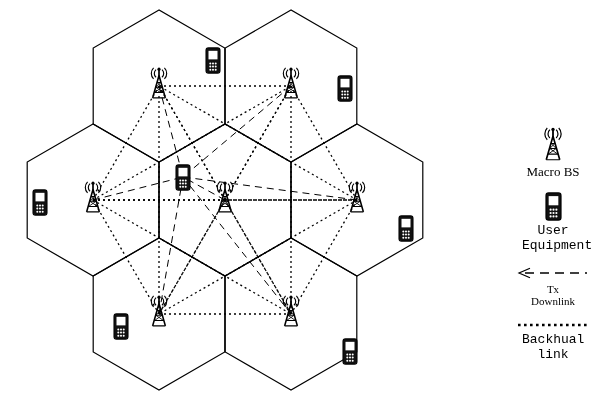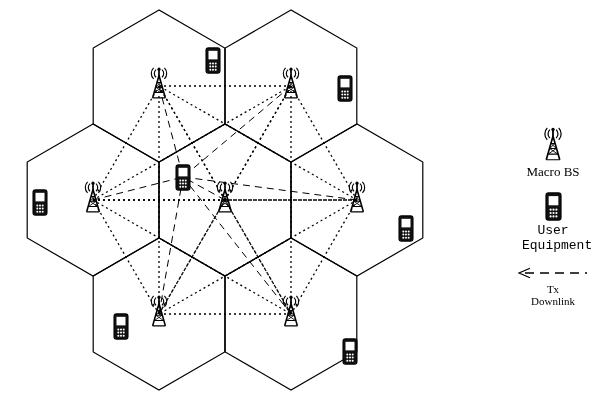--- a/index.html
+++ b/index.html
@@ -142,15 +142,21 @@
     </div>
 
     <div class="legend-item">
       <svg width="72" height="14" viewBox="0 0 72 14">
         <line x1="8" y1="7" x2="70" y2="7" stroke="#000" stroke-width="1.3" stroke-dasharray="9 6"></line>
         <path d="M13,2.2 L2,7 L13,11.8" fill="none" stroke="#000" stroke-width="1.2"></path>
       </svg>
       <div class="legend-label small">Tx Downlink</div>
     </div>
 
+    <div class="legend-item">
+      <svg width="74" height="10" viewBox="0 0 74 10">
+        <line x1="2" y1="5" x2="72" y2="5" stroke="#000" stroke-width="2.6" stroke-dasharray="2.6 3.4"></line>
+      </svg>
+      <div class="legend-label narrow">Backhual link</div>
+    </div>
 
   </div>
 </div>
 
 </body></html>

